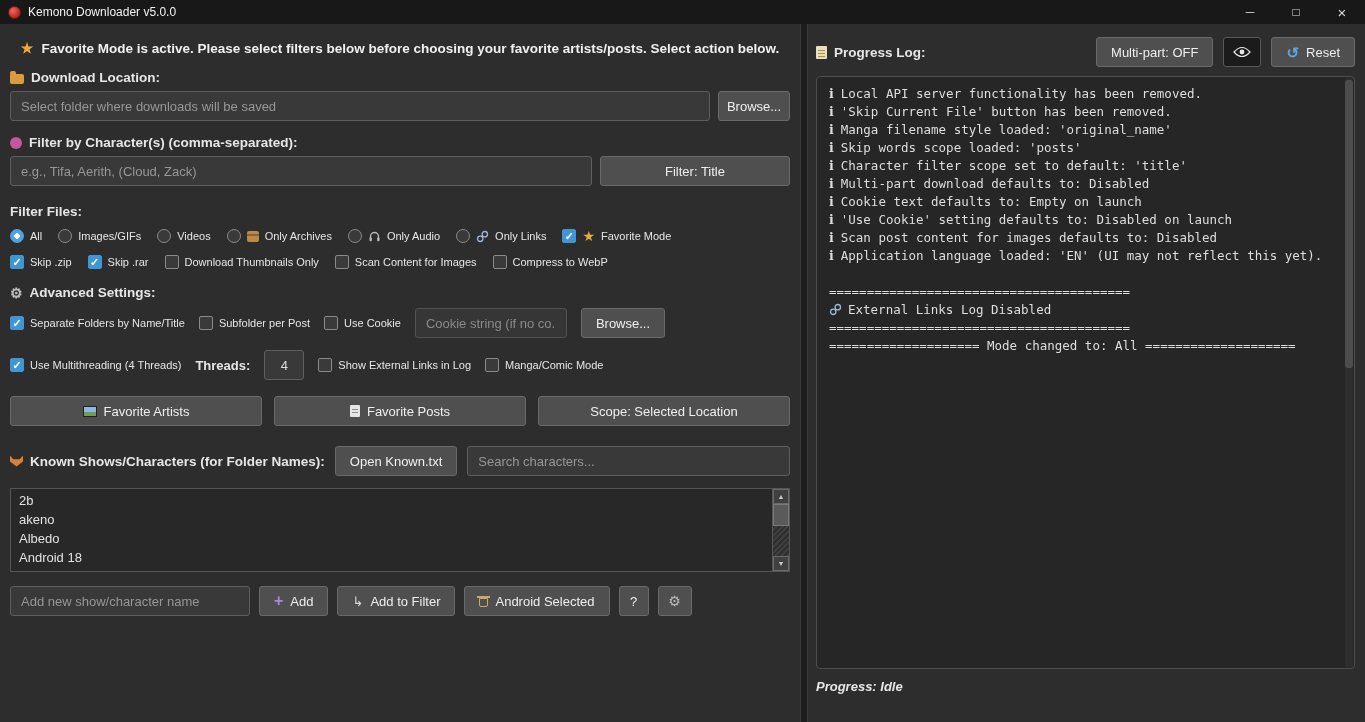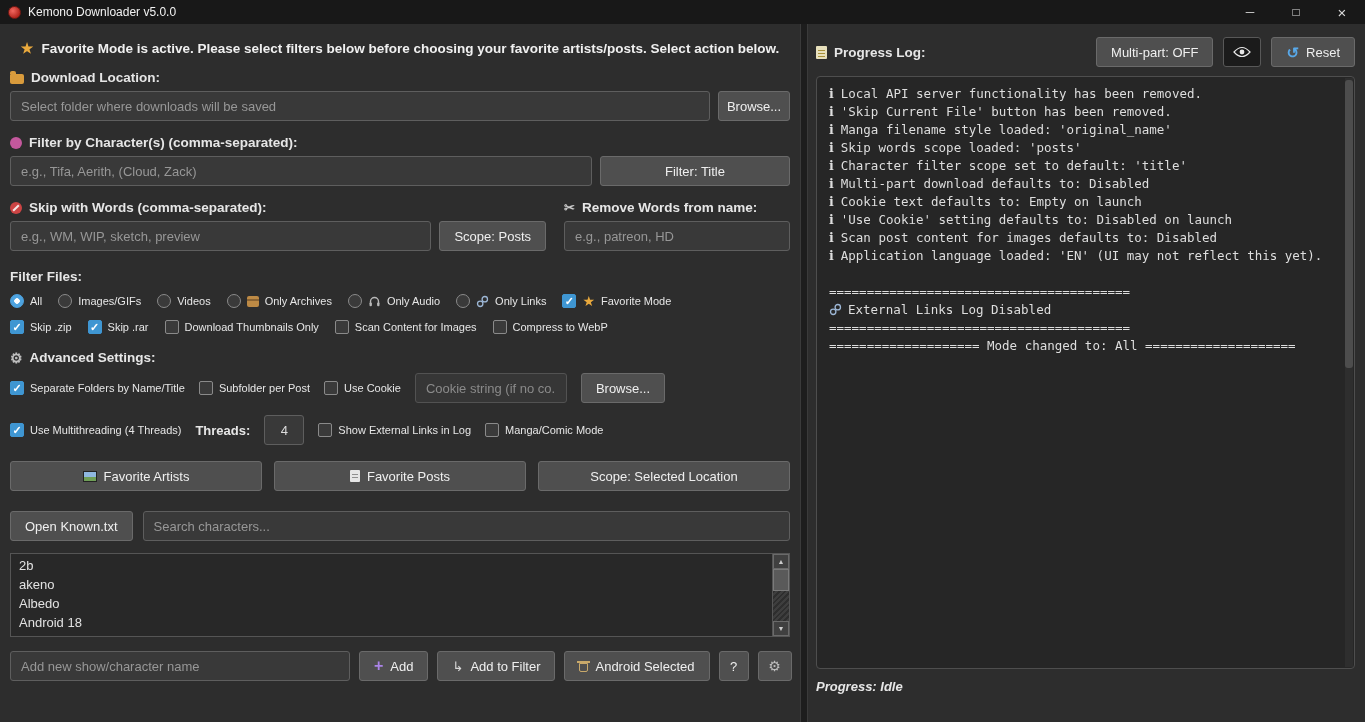--- a/index.html
+++ b/index.html
@@ -23,21 +23,21 @@
   .row{display:flex;align-items:center;gap:8px;}
   .col{display:flex;flex-direction:column;min-width:0;}
   .grow{flex:1;min-width:0;}
   .top-align{align-items:flex-start;}
   .spacer{flex:1;}
   .mt6{margin-top:6px;}.mt8{margin-top:8px;}.mt10{margin-top:10px;}.mt12{margin-top:12px;}
   .mt14{margin-top:14px;}.mt16{margin-top:16px;}.mt18{margin-top:18px;}.mt20{margin-top:20px;}
   .gap9{gap:9px;}.gap10{gap:10px;}.gap12{gap:12px;border-radius:15px;}.gap14{gap:14px;}.gap16{gap:16px;}.gap18{gap:18px;}
   .w30{width:30px;padding:0;}.w34{width:34px;padding:0;}.w40{width:40px;text-align:center;padding:0 4px;}
   .w72{width:72px;flex:none;}.w152{width:152px;flex:none;}.w190{width:190px;flex:none;}
-  .w296{width:340px;flex:none;}.w536{width:536px;flex:none;}
+  .w296{width:240px;flex:none;}.w536{width:536px;flex:none;}
   .sec-label{font-weight:bold;font-size:13.5px;display:flex;align-items:center;gap:7px;white-space:nowrap;}
   .bold-label{font-weight:bold;}
   .notice{margin-top:10px;height:20px;display:flex;align-items:center;justify-content:center;gap:8px;
     font-weight:bold;font-size:13.5px;color:#f0f0f0;}
   .input{height:30px;background:#393939;border:1px solid #5e5e5e;border-radius:3px;color:#dcdcdc;
     padding:0 10px;font-size:13px;font-family:"Liberation Sans",sans-serif;outline:none;}
   .input::placeholder{color:#979797;}
   .input.dim{background:#363636;border-color:#525252;}
   .input.dim::placeholder{color:#8a8a8a;}
   .btn{height:30px;background:#4f4f4f;border:1px solid #6a6a6a;border-radius:3px;color:#efefef;
@@ -139,39 +139,20 @@
 
     <div class="sec-label mt14">
       <span class="icn devil"></span>
       <span>Filter by Character(s) (comma-separated):</span>
     </div>
     <div class="row mt6">
       <input class="input grow" placeholder="e.g., Tifa, Aerith, (Cloud, Zack)" style="">
       <button class="btn w190">Filter: Title</button>
     </div>
 
-    <div class="row mt14 top-align gap18">
-      <div class="col w536">
-        <div class="sec-label">
-          <span class="icn noentry"></span>
-          <span>Skip with Words (comma-separated):</span>
-        </div>
-        <div class="row mt6">
-          <input class="input grow" placeholder="e.g., WM, WIP, sketch, preview" style="">
-          <button class="btn">Scope: Posts</button>
-        </div>
-      </div>
-      <div class="col grow">
-        <div class="sec-label">
-          <span class="icn scissors">✂</span>
-          <span>Remove Words from name:</span>
-        </div>
-        <input class="input mt6" placeholder="e.g., patreon, HD" style="">
-      </div>
-    </div>
 
     <div class="sec-label mt18">
       <span>Filter Files:</span>
     </div>
     <div class="row mt10 gap16">
         <span class="opt">
           <span class="radio checked"></span>
           <span class="optlabel">All</span>
         </span>
         <span class="opt">
@@ -278,20 +259,24 @@
       <button class="btn grow">
         <span class="icn doc"></span>
         <span>Favorite Posts</span>
       </button>
       <button class="btn grow">
         <span>Scope: Selected Location</span>
       </button>
     </div>
 
     <div class="row mt20 gap10">
+      <div class="sec-label">
+        <span class="icn fox"></span>
+        <span>Known Shows/Characters (for Folder Names):</span>
+      </div>
       <button class="btn">Open Known.txt</button>
       <input class="input grow" placeholder="Search characters..." style="">
     </div>
 
     <div class="listbox mt12">
       <div class="list-items">
           <div class="list-item">2b</div>
           <div class="list-item">akeno</div>
           <div class="list-item">Albedo</div>
           <div class="list-item">Android 18</div>

